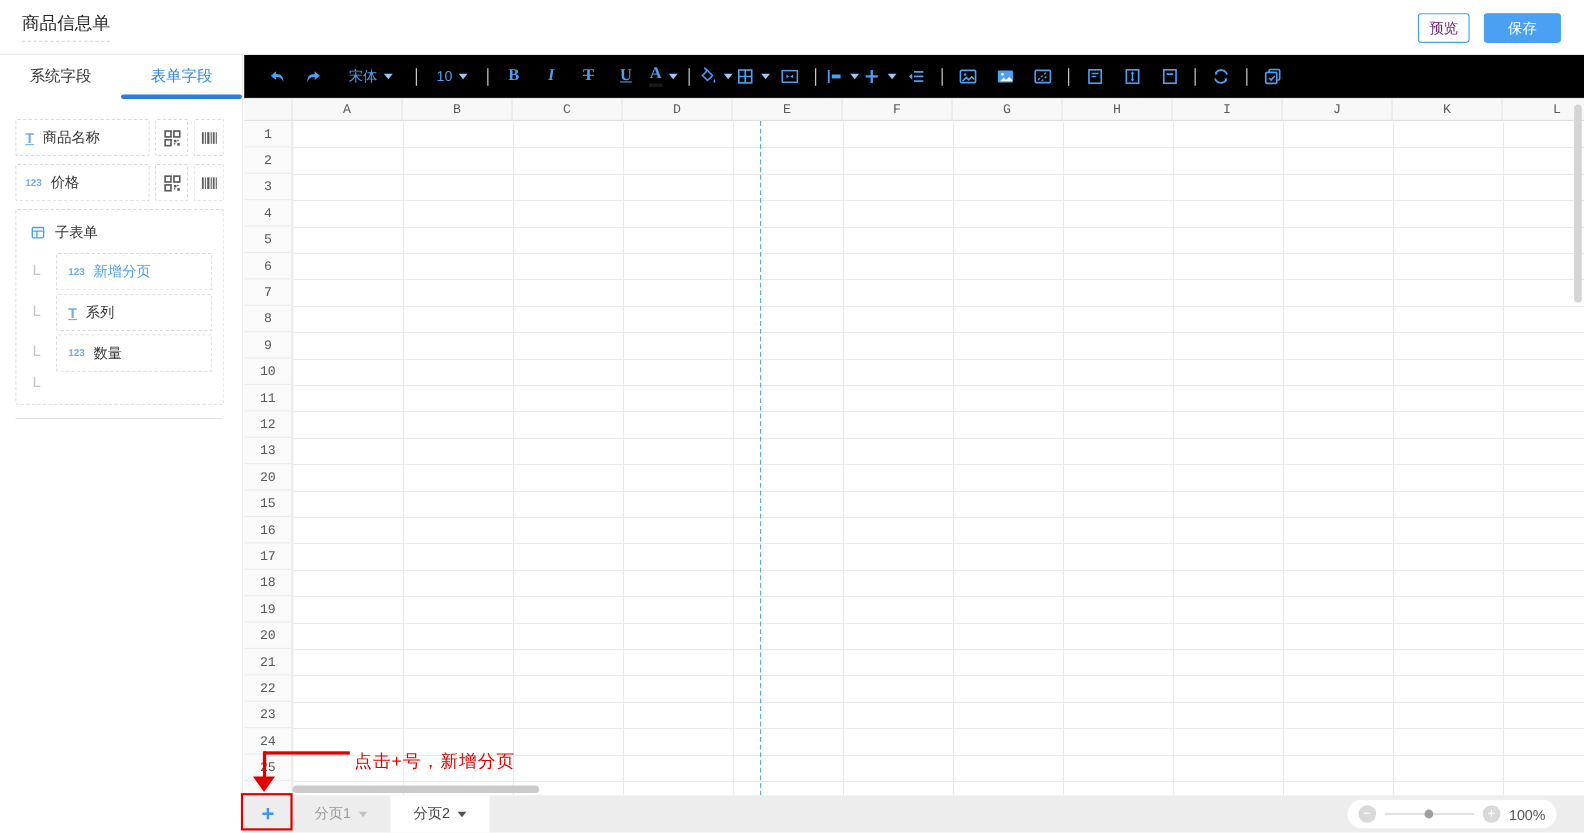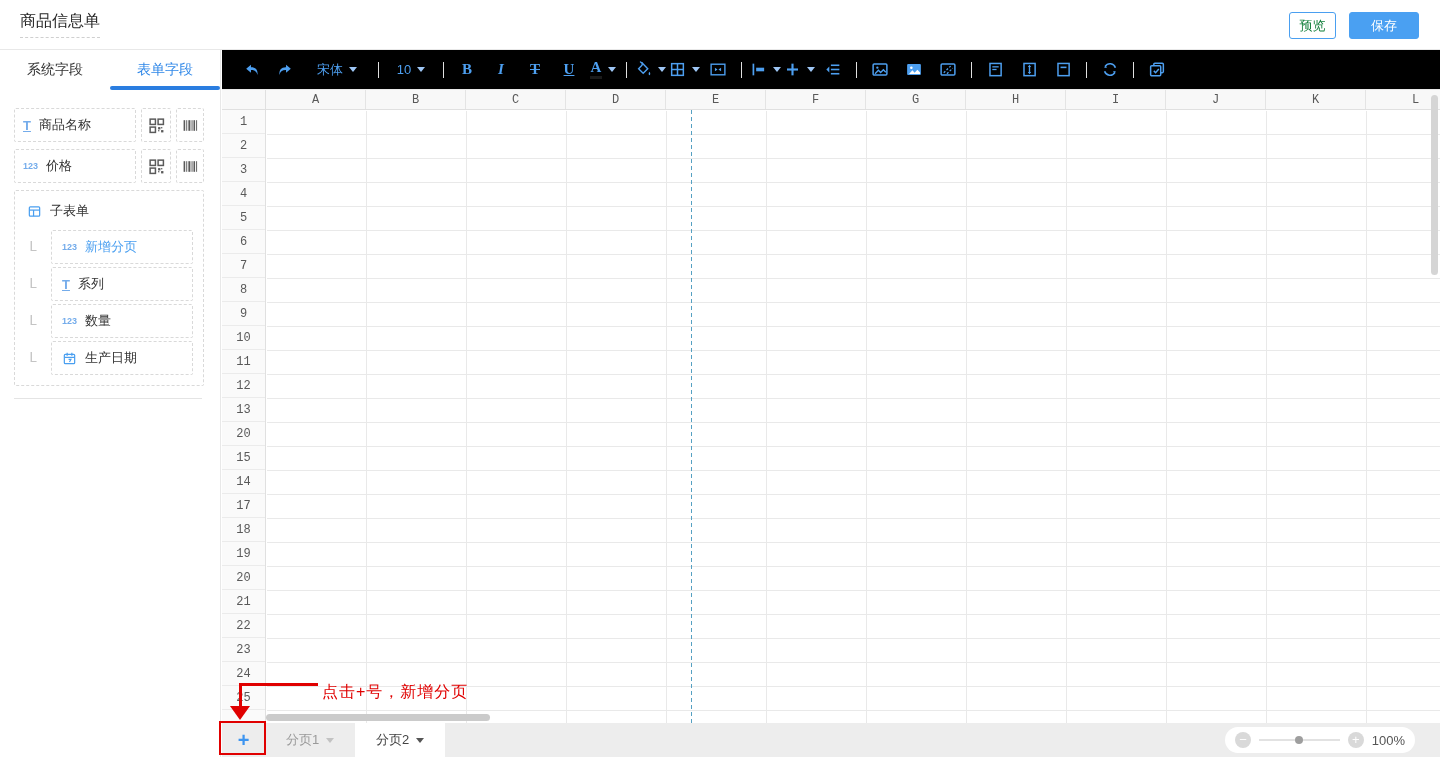--- a/index.html
+++ b/index.html
@@ -7,21 +7,21 @@
   body { font-family:"Liberation Sans", sans-serif; background:#fff; position:relative; color:#333; }
 
   
   .header { position:absolute; left:0; top:0; width:1440px; height:50px; background:#fff;
             border-bottom:1px solid #e8e8e8; display:flex; align-items:center; }
   .title { margin-left:20px; font-size:16px; color:#262626; padding-bottom:5px;
            border-bottom:1px dashed #cfcfcf; }
   .header-actions { position:absolute; right:21px; top:12px; display:flex; gap:13px; }
   .btn { height:27px; font-size:13px; border-radius:3px; display:flex; align-items:center;
          justify-content:center; cursor:pointer; }
-  .btn-preview { width:47px; background:#fff; border:1px solid #4a9ff0; color:#15803d; }
+  .btn-preview { width:47px; background:#fff; border:1px solid #4a9ff0; color:#701a75; }
   .btn-save { width:70px; background:#4aa0f2; border:1px solid #4aa0f2; color:#fff; }
 
   
   .sidebar { position:absolute; left:0; top:50px; width:221px; bottom:0; background:#fff;
              border-right:1px solid #e8e8e8; }
   .side-tabs { height:40px; display:flex; }
   .side-tab { width:110px; display:flex; align-items:center; justify-content:center;
               font-size:14px; color:#333; cursor:pointer; position:relative; }
   .side-tab.active { color:#3088e8; }
   .side-tab.active::after { content:""; position:absolute; left:0; right:0; bottom:0;
@@ -235,32 +235,20 @@
       <div class="child-row">
         <span class="child-prefix">L</span>
         <div class="child-box">
           <span class="type-123">123</span>
           <span>数量</span>
         </div>
       </div>
 
       <div class="child-row" style="margin-bottom:0;">
         <span class="child-prefix">L</span>
-        <div class="child-box">
-          <svg width="15" height="15" viewBox="0 0 16 16">
-            <g fill="none" stroke="#4a9ff0" stroke-width="1.3">
-              <rect x="2.5" y="3.5" width="11" height="10" rx="1"></rect>
-              <line x1="5.5" y1="1.8" x2="5.5" y2="5"></line>
-              <line x1="10.5" y1="1.8" x2="10.5" y2="5"></line>
-              <line x1="2.5" y1="6.8" x2="13.5" y2="6.8"></line>
-              <path d="M7 9 h2.5 l-1.5 2.8"></path>
-            </g>
-          </svg>
-          <span>生产日期</span>
-        </div>
       </div>
     </div>
 
     <div class="side-divider"></div>
   </div>
 </div>
 
 <div class="toolbar">
   <div class="tbtn">
     <svg width="17" height="17" viewBox="0 0 16 16">
@@ -473,21 +461,21 @@
       <div class="rowhead">11</div>
 
       <div class="rowhead">12</div>
 
       <div class="rowhead">13</div>
 
       <div class="rowhead">20</div>
 
       <div class="rowhead">15</div>
 
-      <div class="rowhead">14</div>
+      <div class="rowhead">16</div>
 
       <div class="rowhead">17</div>
 
       <div class="rowhead">18</div>
 
       <div class="rowhead">19</div>
 
       <div class="rowhead">20</div>
 
       <div class="rowhead">21</div>

